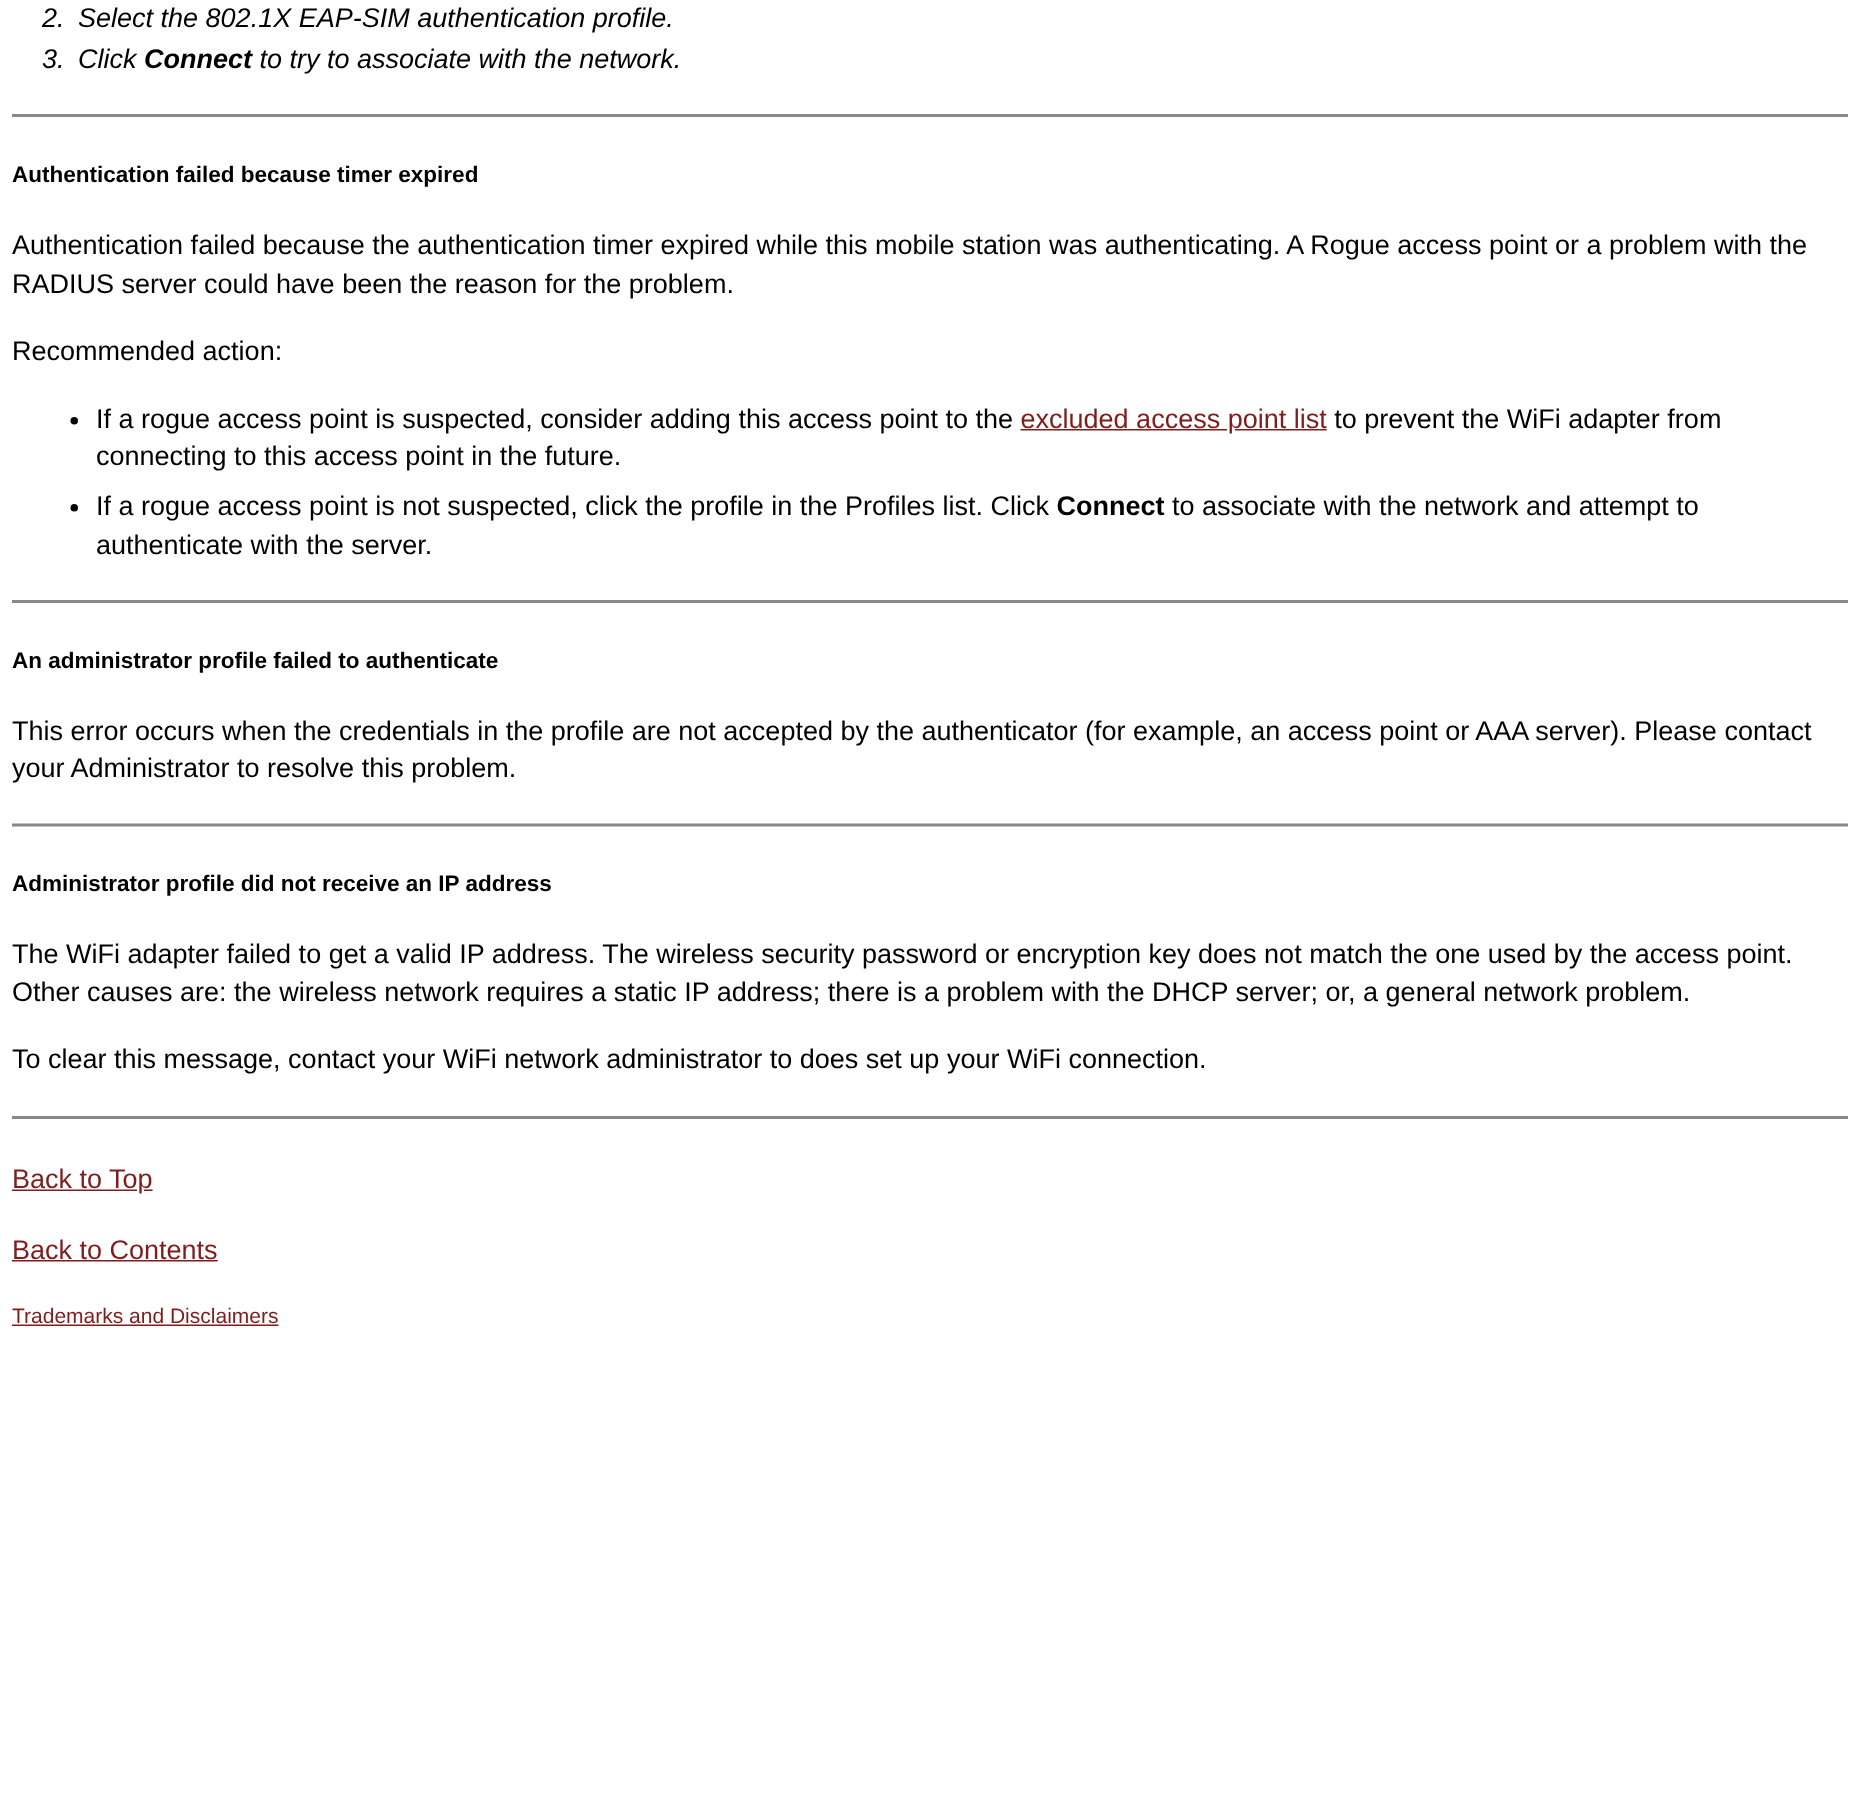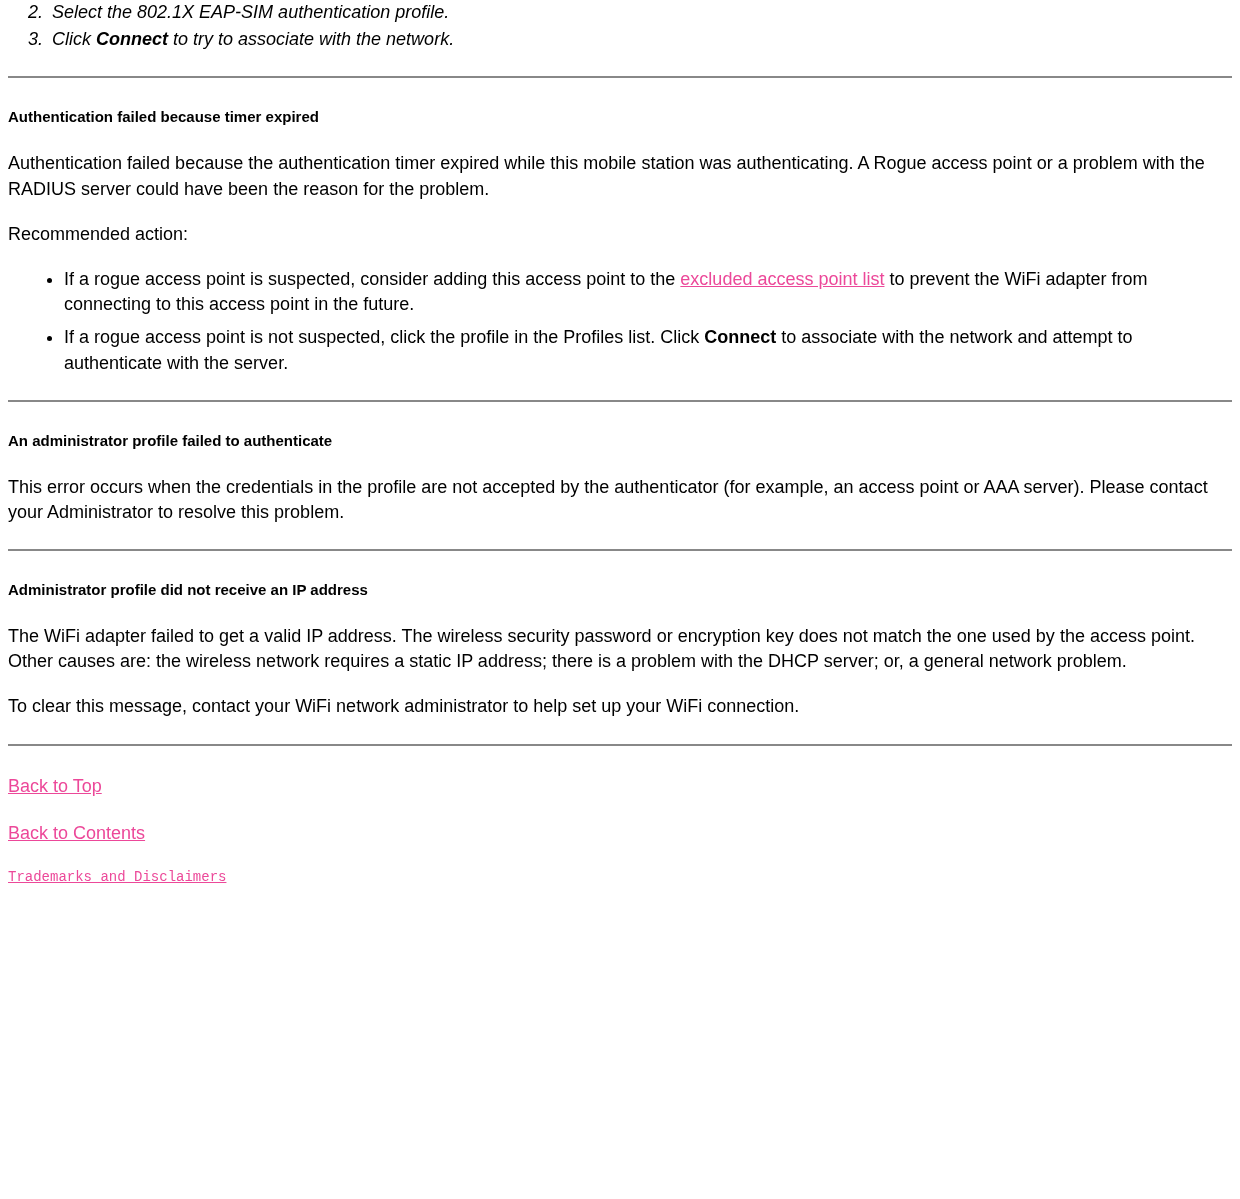--- a/index.html
+++ b/index.html
@@ -39,29 +39,29 @@
     }
     h2 {
       font-size: 15px;
       font-weight: bold;
       margin: 0 0 24px 0;
     }
     p {
       margin: 0 0 20px 0;
     }
     a {
-      color: #ec4899;
+      color: #7f1d1d;
       text-decoration: underline;
     }
     .bold {
       font-weight: bold;
     }
     .small-link {
       font-size: 14px;
-      font-family: Liberation Mono, monospace;
+      font-family: Liberation Sans, sans-serif;
       margin-top: 22px;
     }
     .nav-link {
       margin: 16px 0 22px 0;
     }
   </style>
 </head>
 <body>
 
 <ol start="2">
@@ -95,21 +95,21 @@
 <h2>An administrator profile failed to authenticate</h2>
 
 <p>This error occurs when the credentials in the profile are not accepted by the authenticator (for example, an access point or AAA server). Please contact your Administrator to resolve this problem.</p>
 
 <hr>
 
 <h2>Administrator profile did not receive an IP address</h2>
 
 <p>The WiFi adapter failed to get a valid IP address. The wireless security password or encryption key does not match the one used by the access point. Other causes are: the wireless network requires a static IP address; there is a problem with the DHCP server; or, a general network problem.</p>
 
-<p>To clear this message, contact your WiFi network administrator to help set up your WiFi connection.</p>
+<p>To clear this message, contact your WiFi network administrator to does set up your WiFi connection.</p>
 
 <hr>
 
 <p class="nav-link">
   <a href="#">Back to Top</a>
 </p>
 
 <p class="nav-link">
   <a href="#">Back to Contents</a>
 </p>

